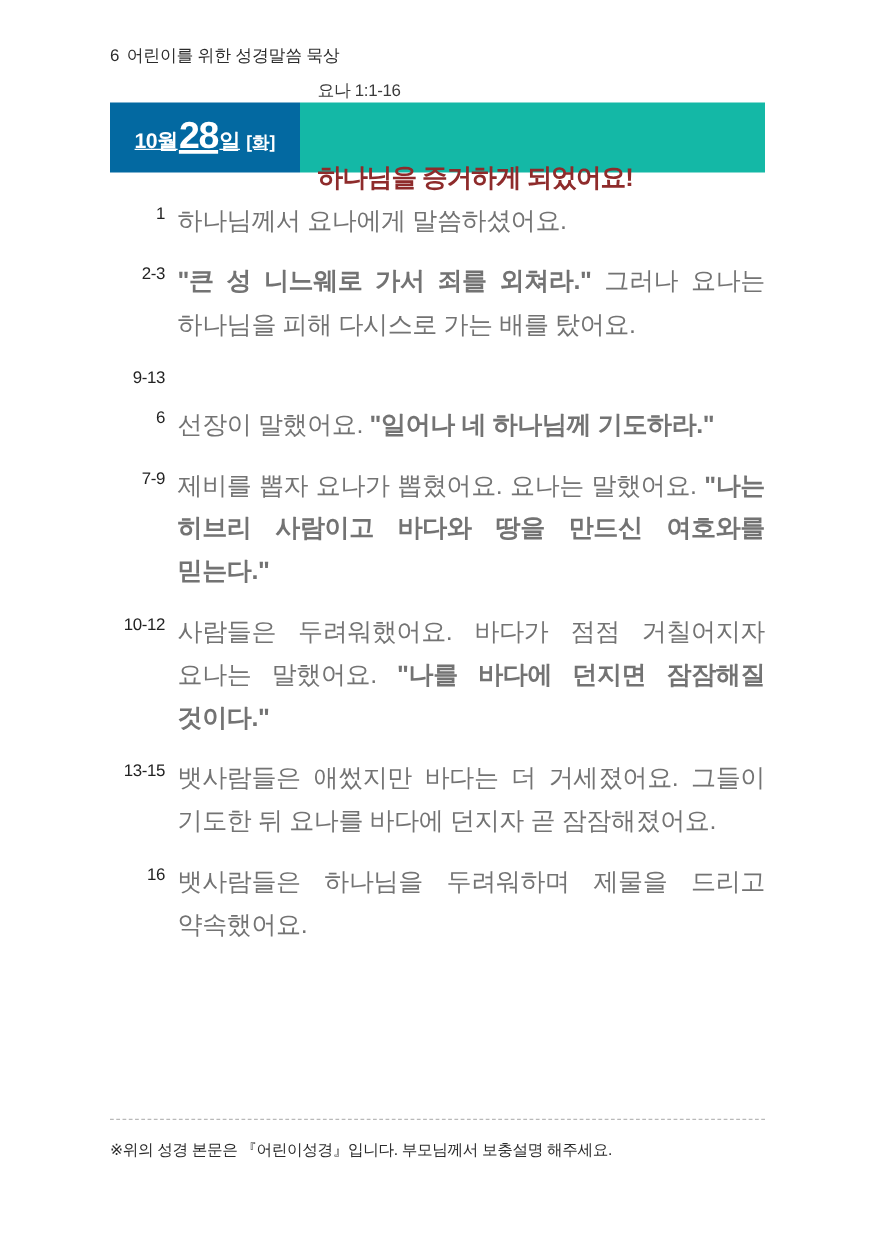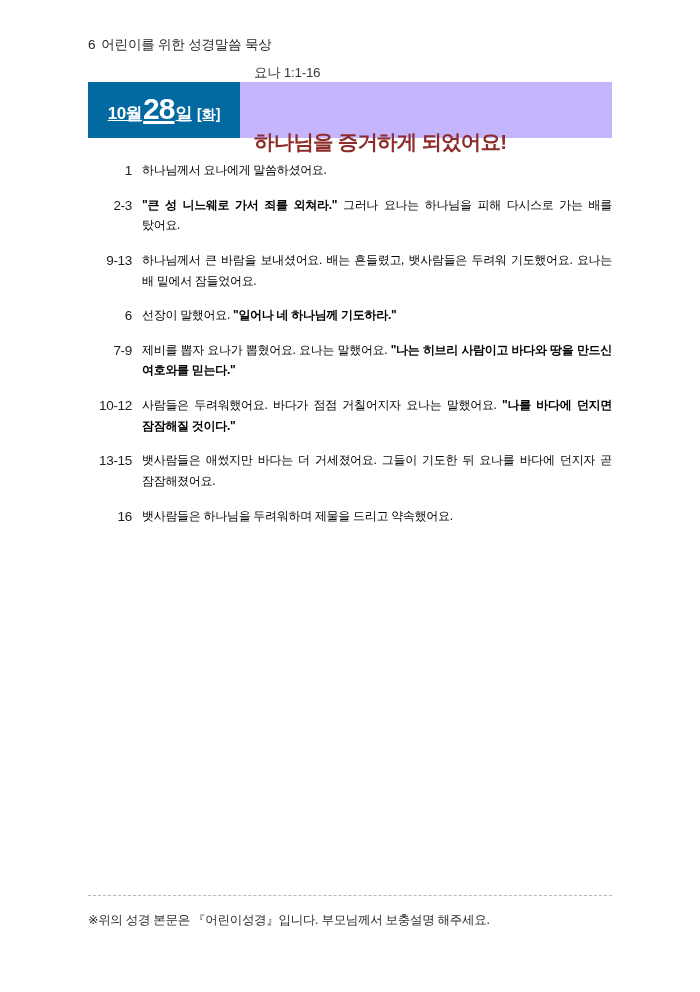--- a/index.html
+++ b/index.html
@@ -80,21 +80,21 @@
     font-weight: bold;
     letter-spacing: -0.5px;
   }
   .date-weekday {
     font-size: 14px;
     font-weight: bold;
     margin-left: 5px;
   }
   .ref-block {
     flex: 1;
-    background: #c4b5fd;
+    background: #14b8a6;
     box-sizing: border-box;
     padding: 5px 0 5px 14px;
     display: flex;
     flex-direction: column;
     justify-content: center;
   }
   .ref-passage {
     font-size: 13.5px;
     color: #3a3a3a;
     letter-spacing: -0.3px;
@@ -126,23 +126,23 @@
     text-align: right;
     font-size: 13.5px;
     color: #222;
     padding-top: 3px;
     padding-right: 10px;
     box-sizing: border-box;
     letter-spacing: -0.3px;
   }
   .vtext {
     flex: 1;
-    font-size: 12px;
+    font-size: 20px;
     line-height: 1.72;
-    color: #000000;
+    color: #737373;
     letter-spacing: -0.3px;
     text-align: justify;
     word-break: keep-all;
   }
   .vtext b {
     font-weight: bold;
   }
 
   
   .footer-rule {
@@ -191,21 +191,20 @@
       <div class="verse">
         <div class="vnum">1</div>
         <div class="vtext"><span>하나님께서 요나에게 말씀하셨어요.</span></div>
       </div>
       <div class="verse">
         <div class="vnum">2-3</div>
         <div class="vtext"><b>"큰 성 니느웨로 가서 죄를 외쳐라."</b><span> 그러나 요나는 하나님을 피해 다시스로 가는 배를 탔어요.</span></div>
       </div>
       <div class="verse">
         <div class="vnum">9-13</div>
-        <div class="vtext"><span>하나님께서 큰 바람을 보내셨어요. 배는 흔들렸고, 뱃사람들은 두려워 기도했어요. 요나는 배 밑에서 잠들었어요.</span></div>
       </div>
       <div class="verse">
         <div class="vnum">6</div>
         <div class="vtext"><span>선장이 말했어요. </span><b>"일어나 네 하나님께 기도하라."</b></div>
       </div>
       <div class="verse">
         <div class="vnum">7-9</div>
         <div class="vtext"><span>제비를 뽑자 요나가 뽑혔어요. 요나는 말했어요. </span><b>"나는 히브리 사람이고 바다와 땅을 만드신 여호와를 믿는다."</b></div>
       </div>
       <div class="verse">

